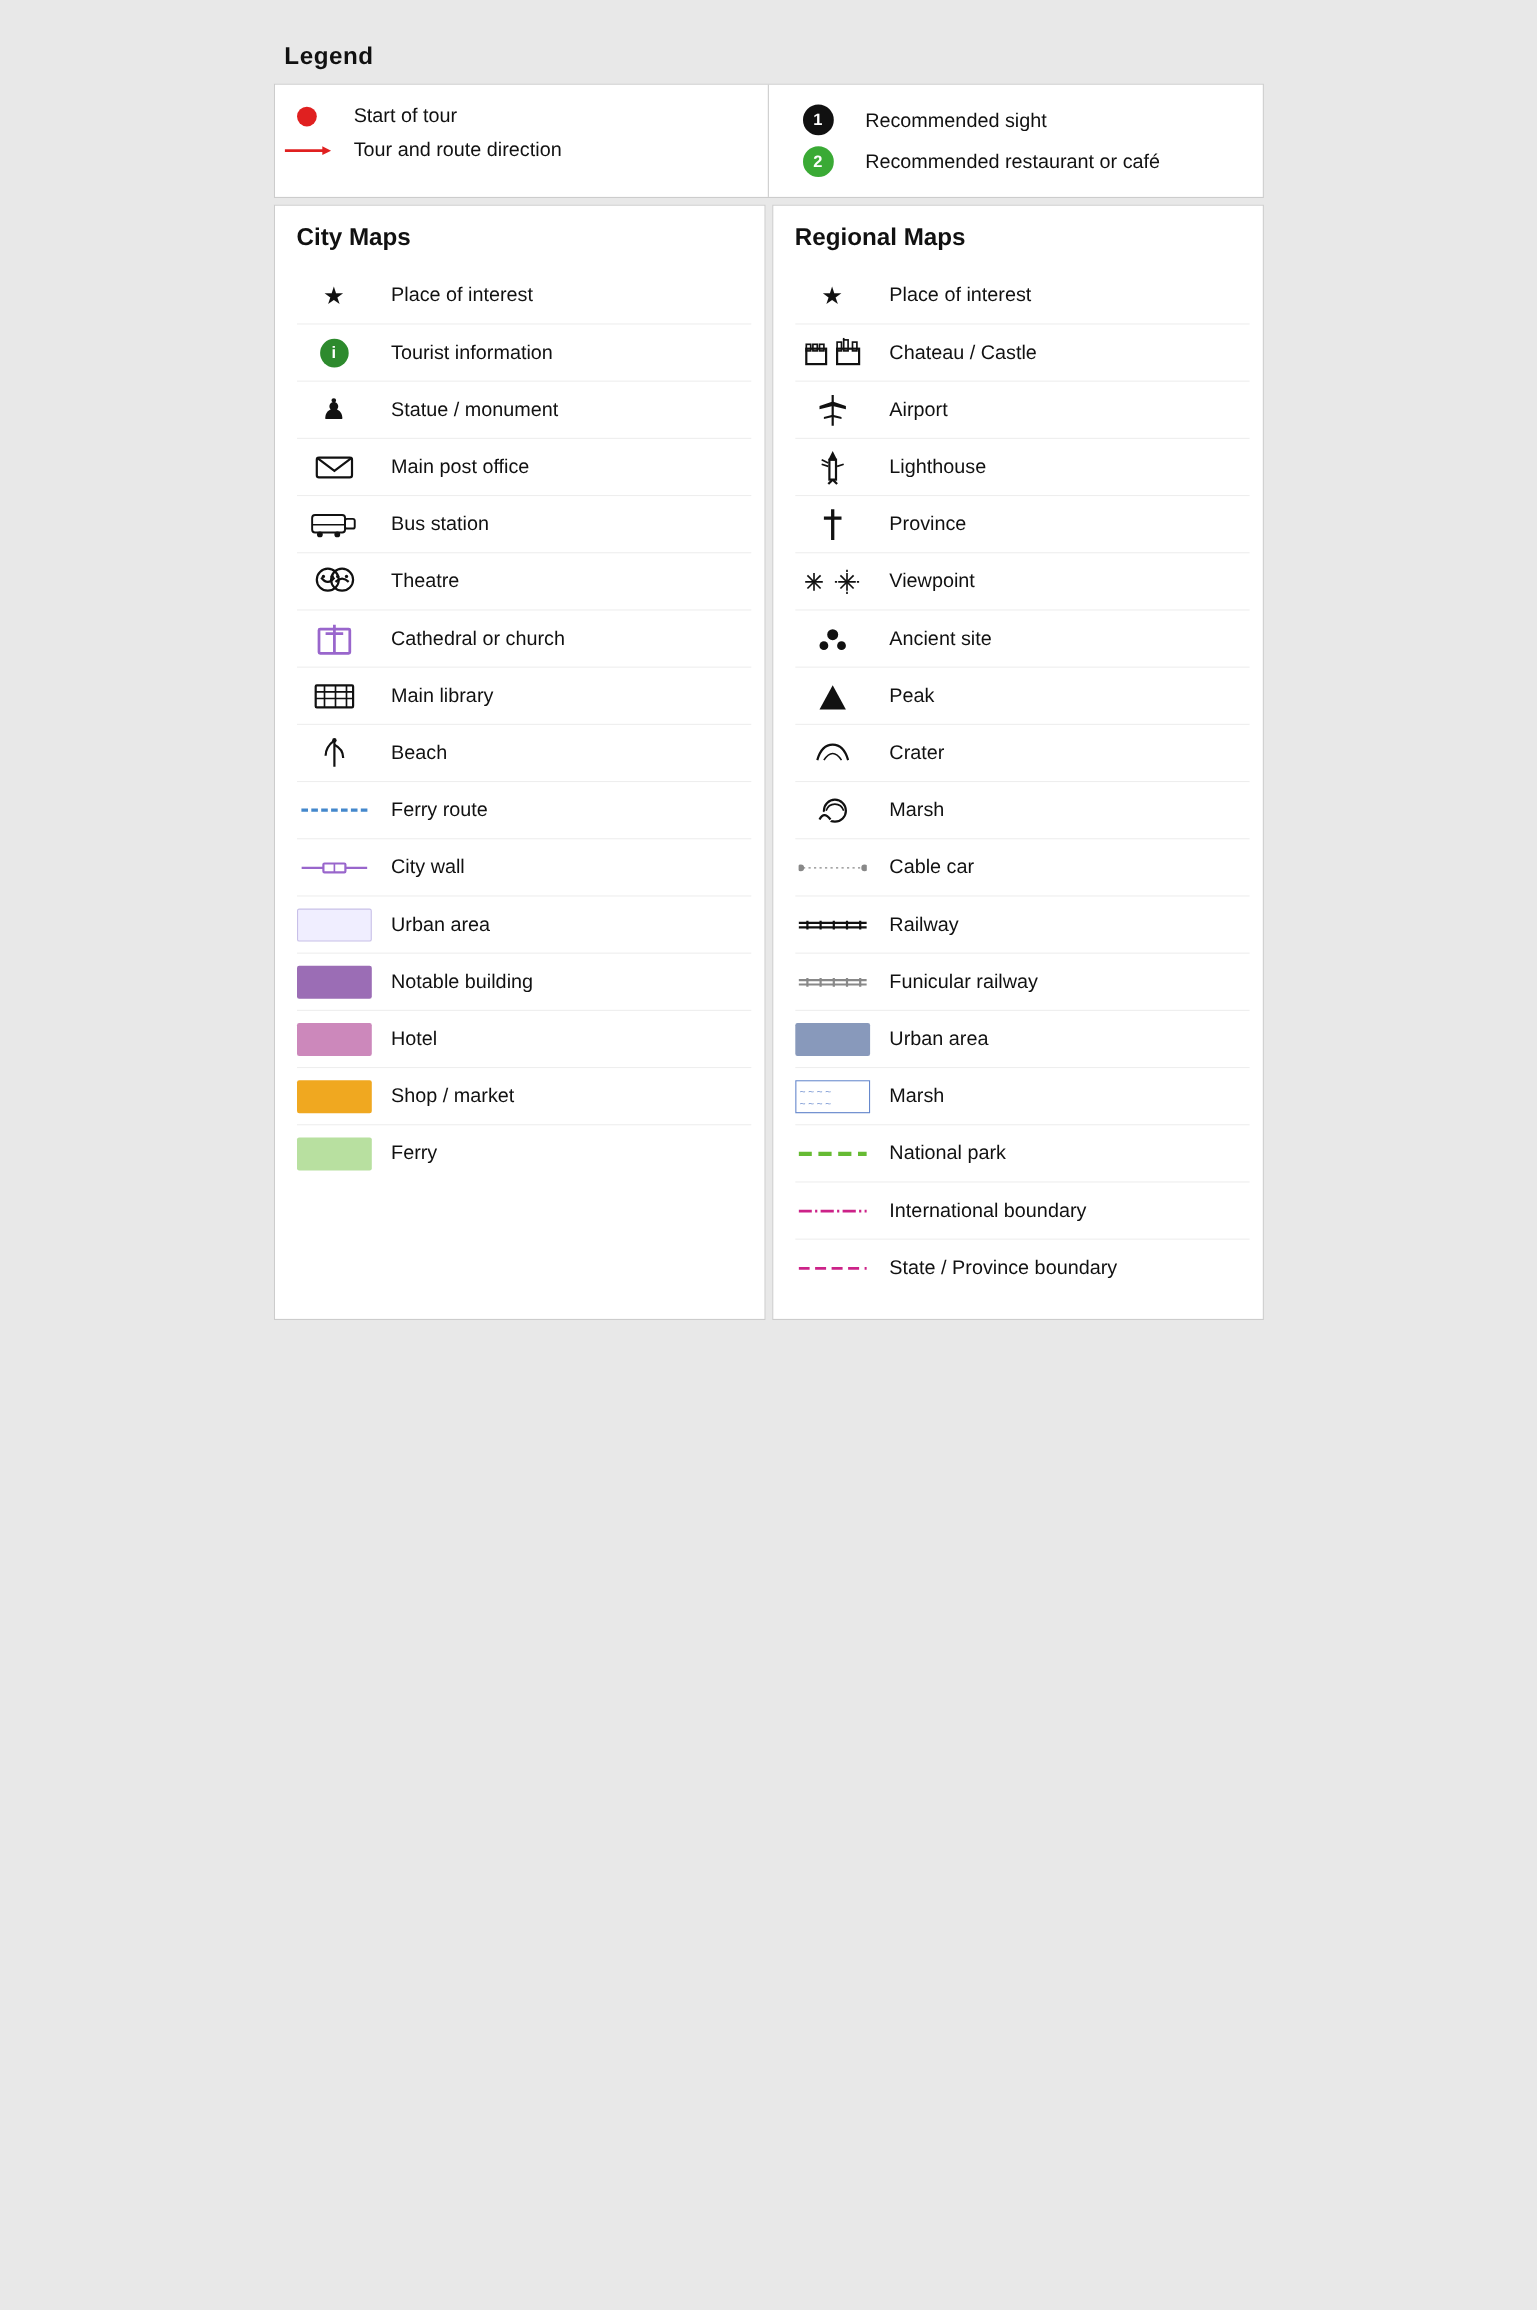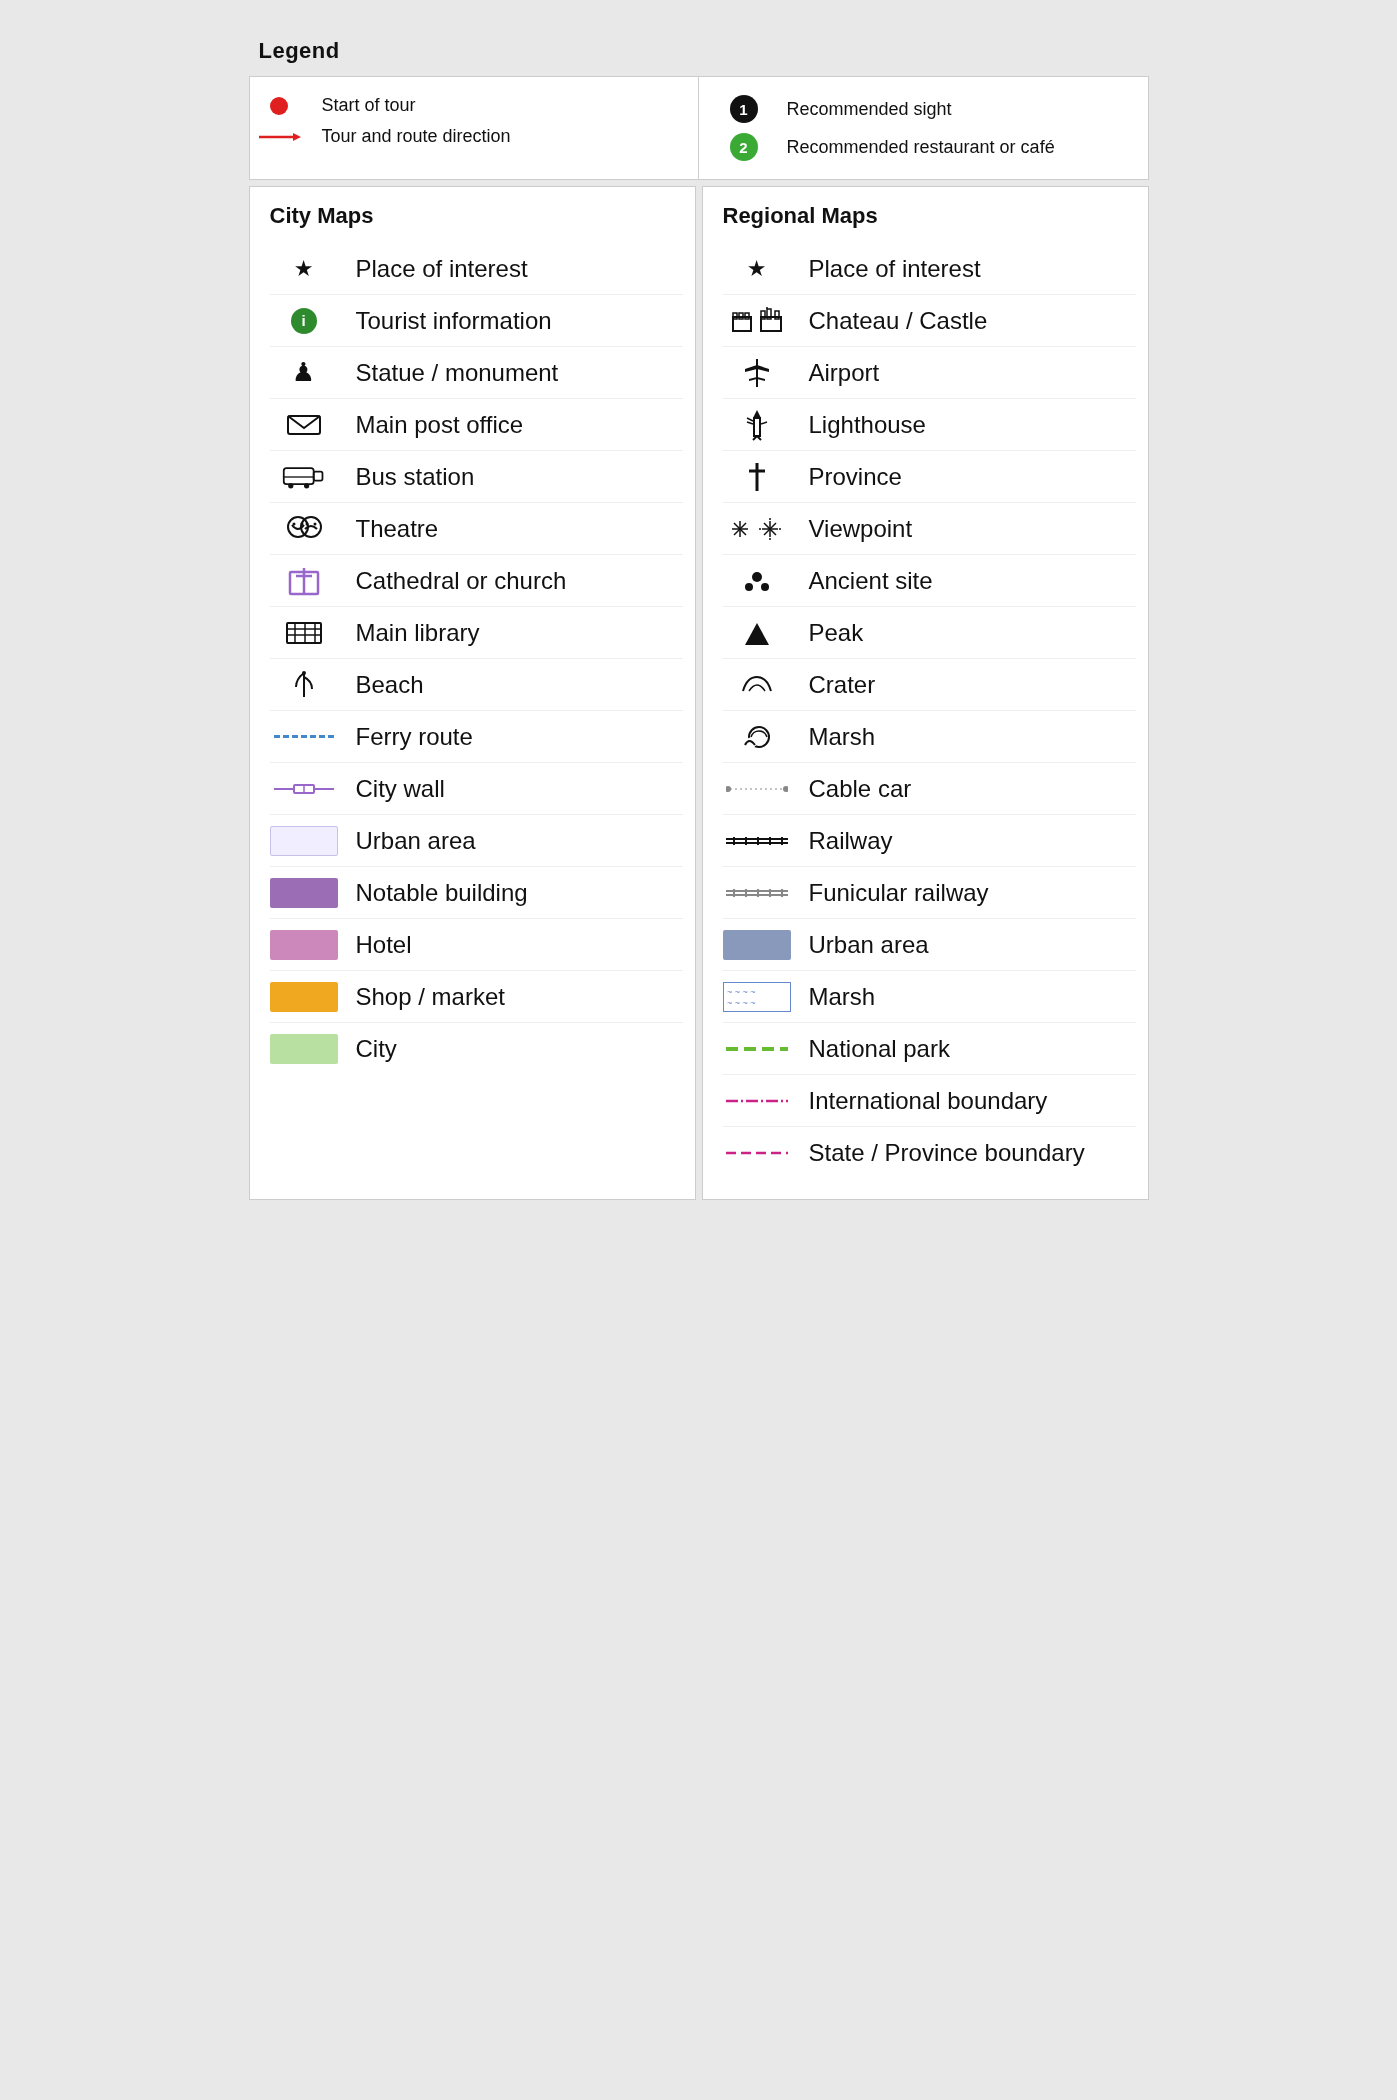--- a/index.html
+++ b/index.html
@@ -97,21 +97,21 @@
     }
     .legend-row:last-child { border-bottom: none; }
     .icon-col {
       width: 68px;
       display: flex;
       align-items: center;
       justify-content: center;
       flex-shrink: 0;
     }
     .label-col {
-      font-size: 24px;
+      font-size: 18px;
       line-height: 1.3;
     }
 
     
     .swatch {
       width: 68px; height: 30px;
       border: 1px solid #bbb;
       border-radius: 2px;
       display: inline-block;
     }
@@ -325,21 +325,21 @@
         <div class="icon-col">
           <div class="swatch swatch-shop"></div>
         </div>
         <span class="label-col">Shop / market</span>
       </div>
 
       <div class="legend-row">
         <div class="icon-col">
           <div class="swatch swatch-park"></div>
         </div>
-        <span class="label-col">City</span>
+        <span class="label-col">Ferry</span>
       </div>
 
     </div>
 
     <div class="col">
       <div class="col-title">Regional Maps</div>
 
       <div class="legend-row">
         <div class="icon-col">
           <span style="font-size:22px;">★</span>

